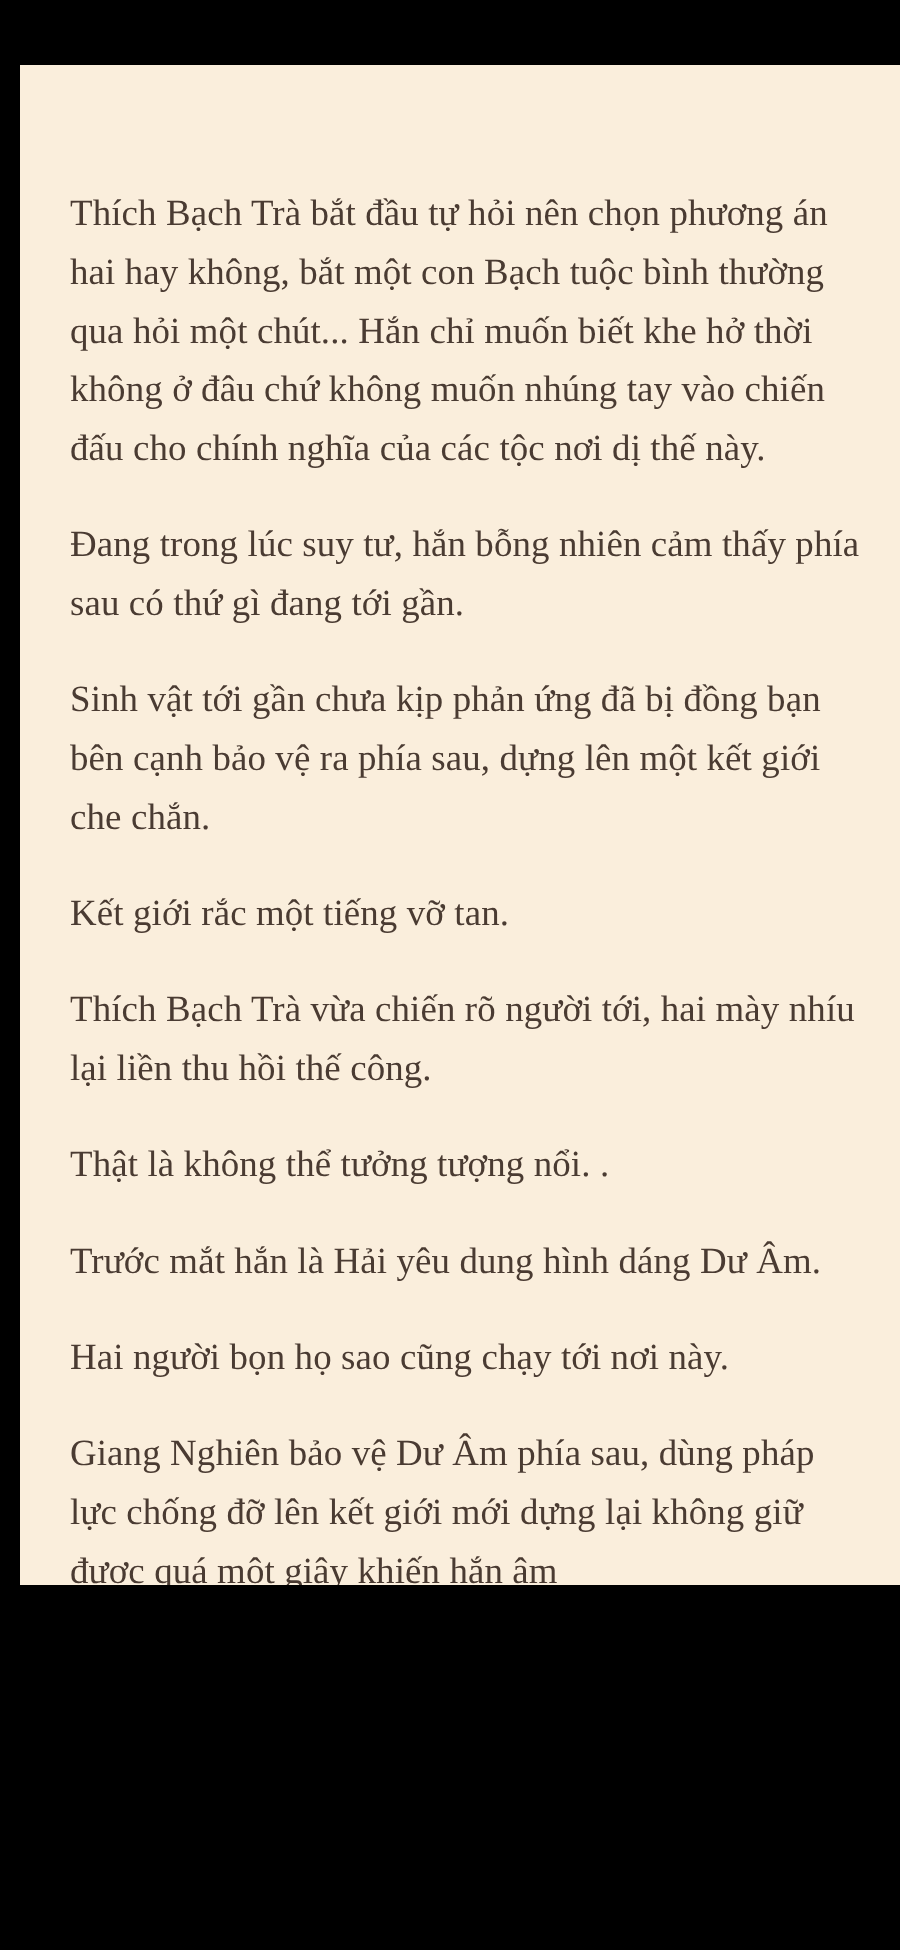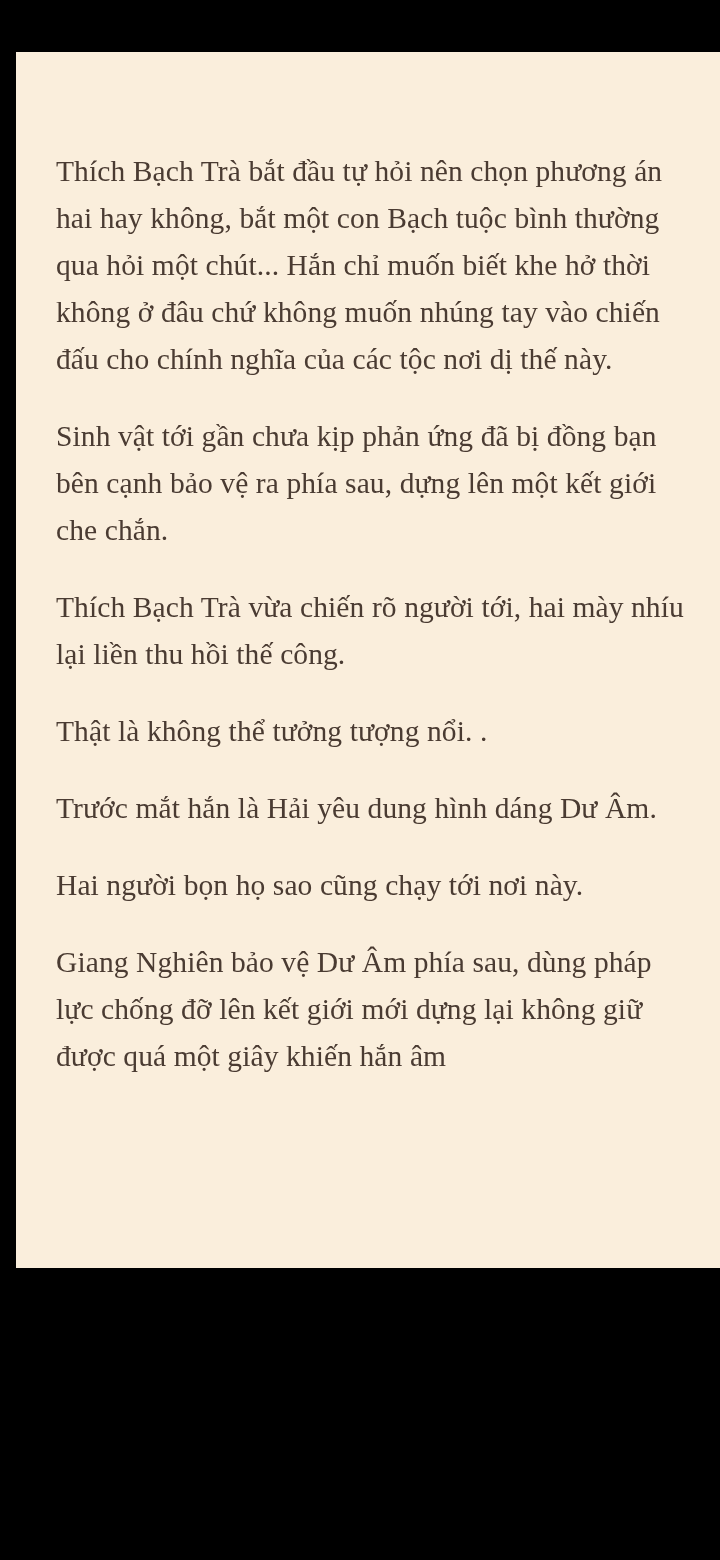--- a/index.html
+++ b/index.html
@@ -50,21 +50,23 @@
 </style>
 </head>
 <body>
 
 <div class="screen">
 
   <div class="status-bar"></div>
 
   <div class="reader">
     <p class="paragraph">Thích Bạch Trà bắt đầu tự hỏi nên chọn phương án hai hay không, bắt một con Bạch tuộc bình thường qua hỏi một chút... Hắn chỉ muốn biết khe hở thời không ở đâu chứ không muốn nhúng tay vào chiến đấu cho chính nghĩa của các tộc nơi dị thế này.</p>
+    <p class="paragraph">Đang trong lúc suy tư, hắn bỗng nhiên cảm thấy phía sau có thứ gì đang tới gần.</p>
     <p class="paragraph">Sinh vật tới gần chưa kịp phản ứng đã bị đồng bạn bên cạnh bảo vệ ra phía sau, dựng lên một kết giới che chắn.</p>
+    <p class="paragraph">Kết giới rắc một tiếng vỡ tan.</p>
     <p class="paragraph">Thích Bạch Trà vừa chiến rõ người tới, hai mày nhíu lại liền thu hồi thế công.</p>
     <p class="paragraph">Thật là không thể tưởng tượng nổi. .</p>
     <p class="paragraph">Trước mắt hắn là Hải yêu dung hình dáng Dư Âm.</p>
     <p class="paragraph">Hai người bọn họ sao cũng chạy tới nơi này.</p>
     <p class="paragraph">Giang Nghiên bảo vệ Dư Âm phía sau, dùng pháp lực chống đỡ lên kết giới mới dựng lại không giữ được quá một giây khiến hắn âm</p>
   </div>
 
 </div>
 
 </body></html>

